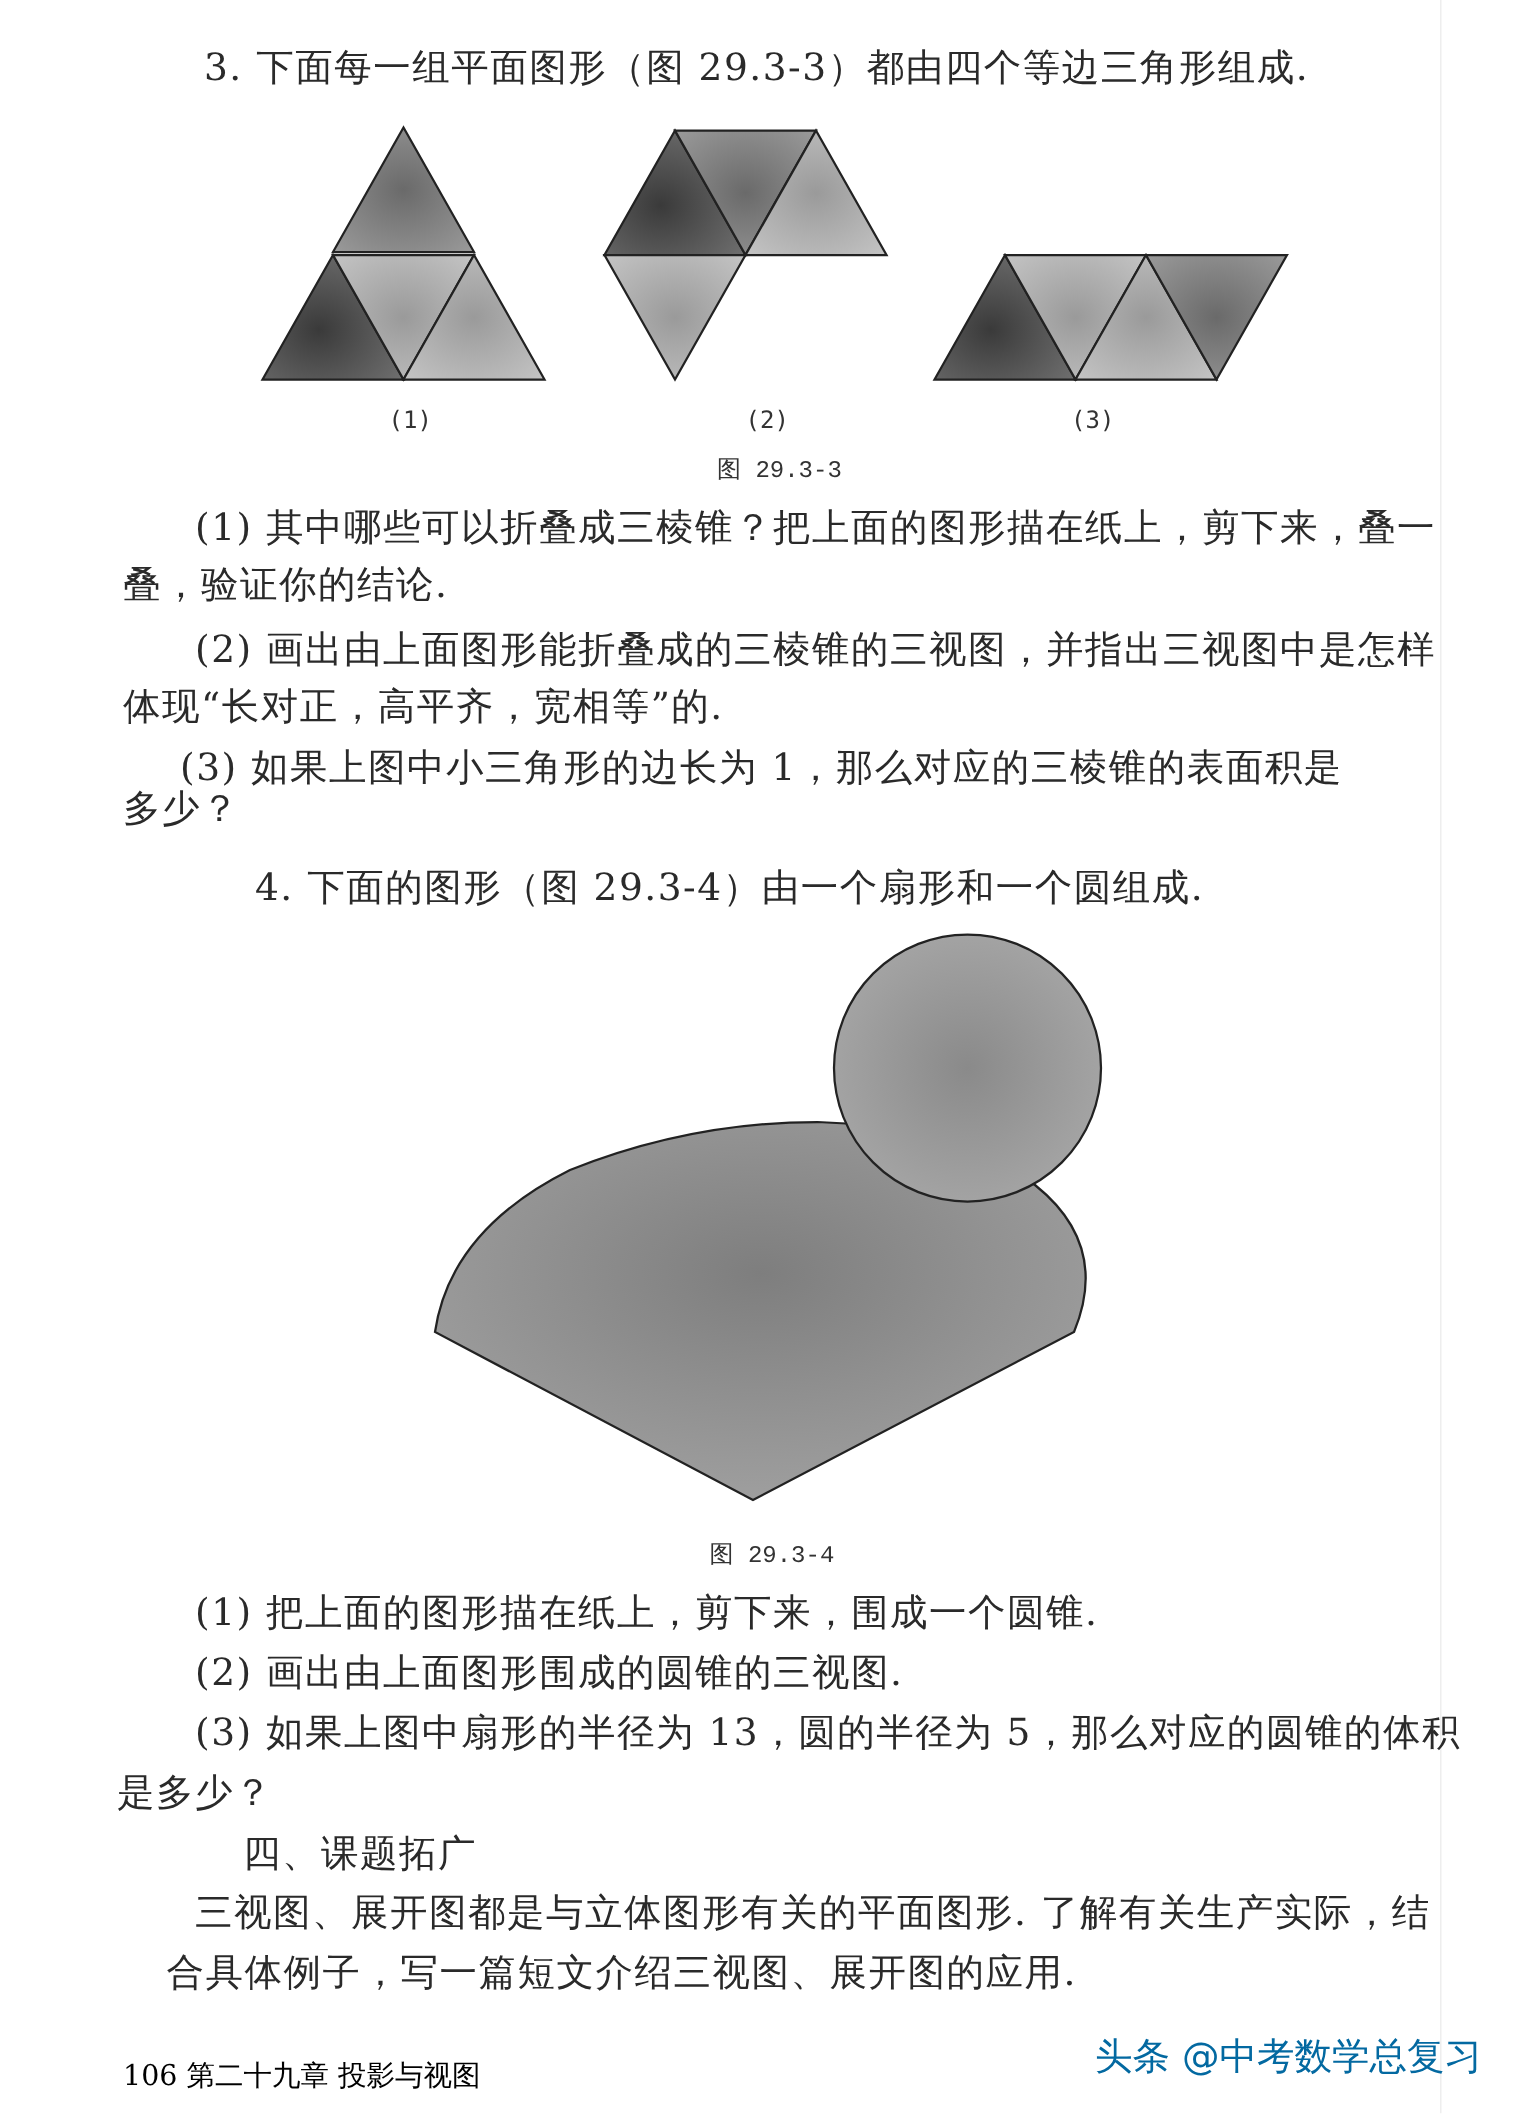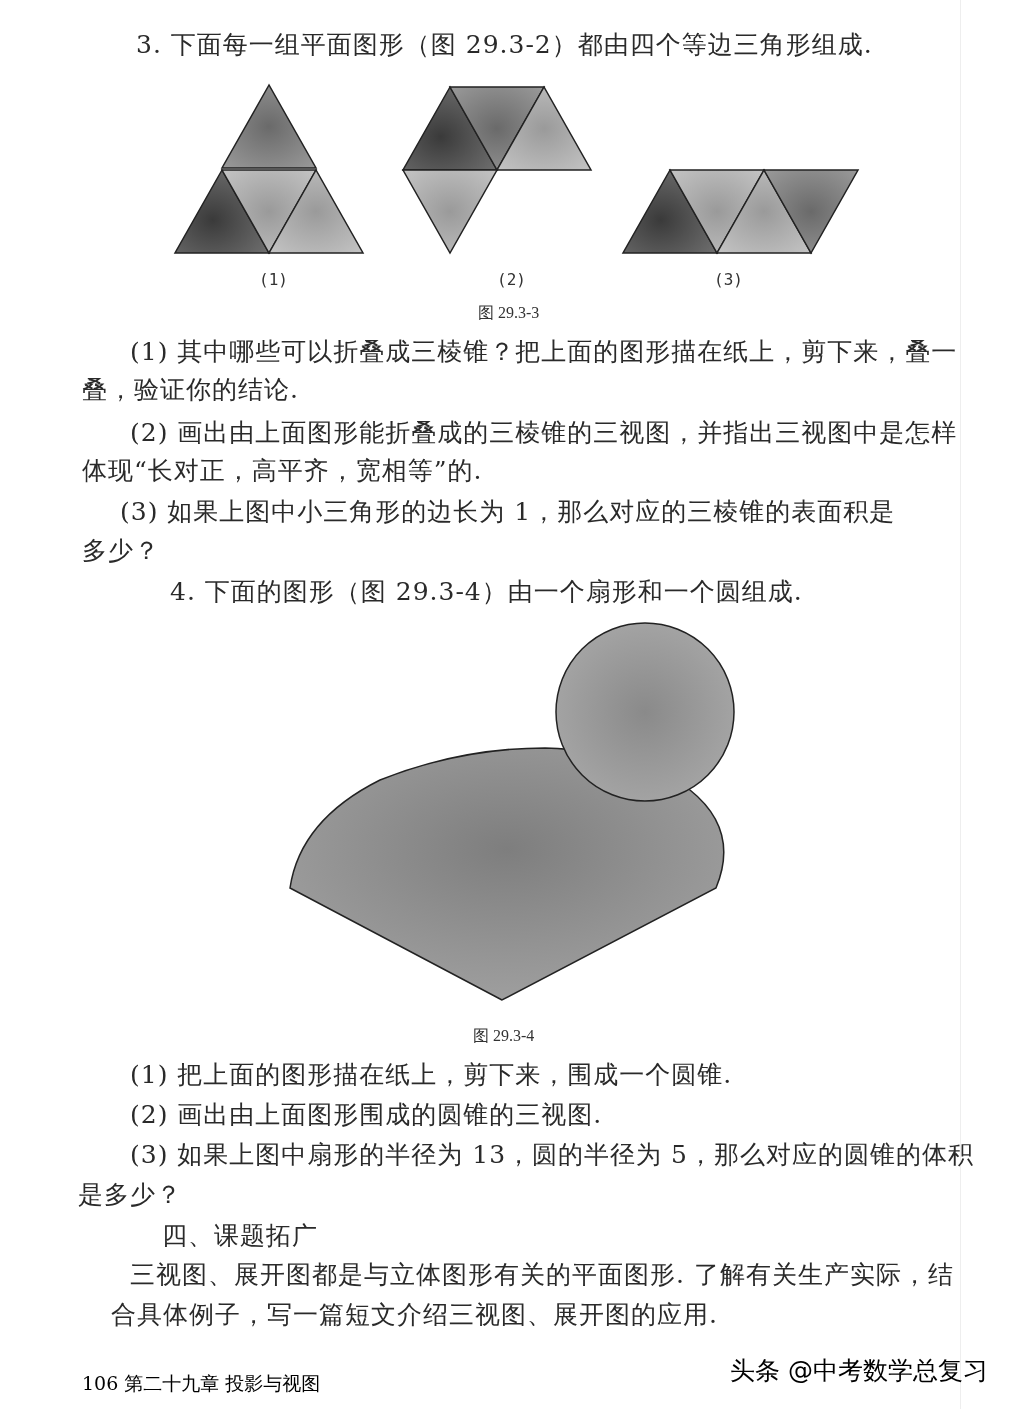--- a/index.html
+++ b/index.html
@@ -1,31 +1,31 @@
 <!DOCTYPE html>
 <html><head>
 <meta charset="utf-8">
 <style>
   html, body { margin:0; padding:0; }
   body { width:1014px; height:1409px; background:#ffffff; position:relative; overflow:hidden;
          font-family:"DejaVu Serif", serif; color:#2a2a2a; }
   .t { position:absolute; font-size:25px; line-height:30px; white-space:nowrap; letter-spacing:1px; }
-  .cap { position:absolute; font-size:16px; font-family:Liberation Serif, serif; color:#333; white-space:nowrap; }
+  .cap { position:absolute; font-size:16px; font-family:Liberation Mono, monospace; color:#333; white-space:nowrap; }
   .lbl { position:absolute; font-size:16px; font-family:"DejaVu Sans Mono", monospace; color:#333; }
   svg { position:absolute; left:0; top:0; }
   .footer { position:absolute; left:82px; top:1371px; font-size:19px; color:#000000; white-space:nowrap; }
-  .wm { position:absolute; left:730px; top:1354px; font-size:25px; font-family:"DejaVu Sans", sans-serif; color:#000000; white-space:nowrap; }
+  .wm { position:absolute; left:730px; top:1354px; font-size:25px; font-family:"DejaVu Sans", sans-serif; color:#0369a1; white-space:nowrap; }
   .rmargin { position:absolute; left:960px; top:0; width:1px; height:1409px; background:#eee; }
 </style>
 </head>
 <body>
 
 <div class="rmargin"></div>
 
-<div class="t" style="left:136px;top:30px;">3. 下面每一组平面图形（图 29.3-2）都由四个等边三角形组成.</div>
+<div class="t" style="left:136px;top:30px;">3. 下面每一组平面图形（图 29.3-3）都由四个等边三角形组成.</div>
 
 <svg width="1014" height="1409">
   <defs>
     <radialGradient id="dk" cx="40%" cy="60%" r="70%">
         <stop offset="0" stop-color="#3a3a3a"></stop>
         <stop offset="1" stop-color="#6e6e6e"></stop>
       </radialGradient>
     <radialGradient id="md" cx="50%" cy="50%" r="70%">
         <stop offset="0" stop-color="#6a6a6a"></stop>
         <stop offset="1" stop-color="#9a9a9a"></stop>
@@ -74,21 +74,21 @@
 <div class="lbl" style="left:259px;top:270px;">(1)</div>
 <div class="lbl" style="left:497px;top:270px;">(2)</div>
 <div class="lbl" style="left:714px;top:270px;">(3)</div>
 <div class="cap" style="left:478px;top:303px;">图 29.3-3</div>
 
 <div class="t" style="left:130px;top:337px;">(1) 其中哪些可以折叠成三棱锥？把上面的图形描在纸上，剪下来，叠一</div>
 <div class="t" style="left:82px;top:375px;">叠，验证你的结论.</div>
 <div class="t" style="left:130px;top:418px;">(2) 画出由上面图形能折叠成的三棱锥的三视图，并指出三视图中是怎样</div>
 <div class="t" style="left:82px;top:456px;">体现“长对正，高平齐，宽相等”的.</div>
 <div class="t" style="left:120px;top:497px;">(3) 如果上图中小三角形的边长为 1，那么对应的三棱锥的表面积是</div>
-<div class="t" style="left:82px;top:536px;">多少？</div>
+<div class="t" style="left:82px;top:524px;">多少？</div>
 
 <div class="t" style="left:130px;top:577px;margin-left:40px;">4. 下面的图形（图 29.3-4）由一个扇形和一个圆组成.</div>
 
 <div class="cap" style="left:473px;top:1026px;">图 29.3-4</div>
 
 <div class="t" style="left:130px;top:1060px;">(1) 把上面的图形描在纸上，剪下来，围成一个圆锥.</div>
 <div class="t" style="left:130px;top:1100px;">(2) 画出由上面图形围成的圆锥的三视图.</div>
 <div class="t" style="left:130px;top:1140px;">(3) 如果上图中扇形的半径为 13，圆的半径为 5，那么对应的圆锥的体积</div>
 <div class="t" style="left:78px;top:1180px;">是多少？</div>
 

